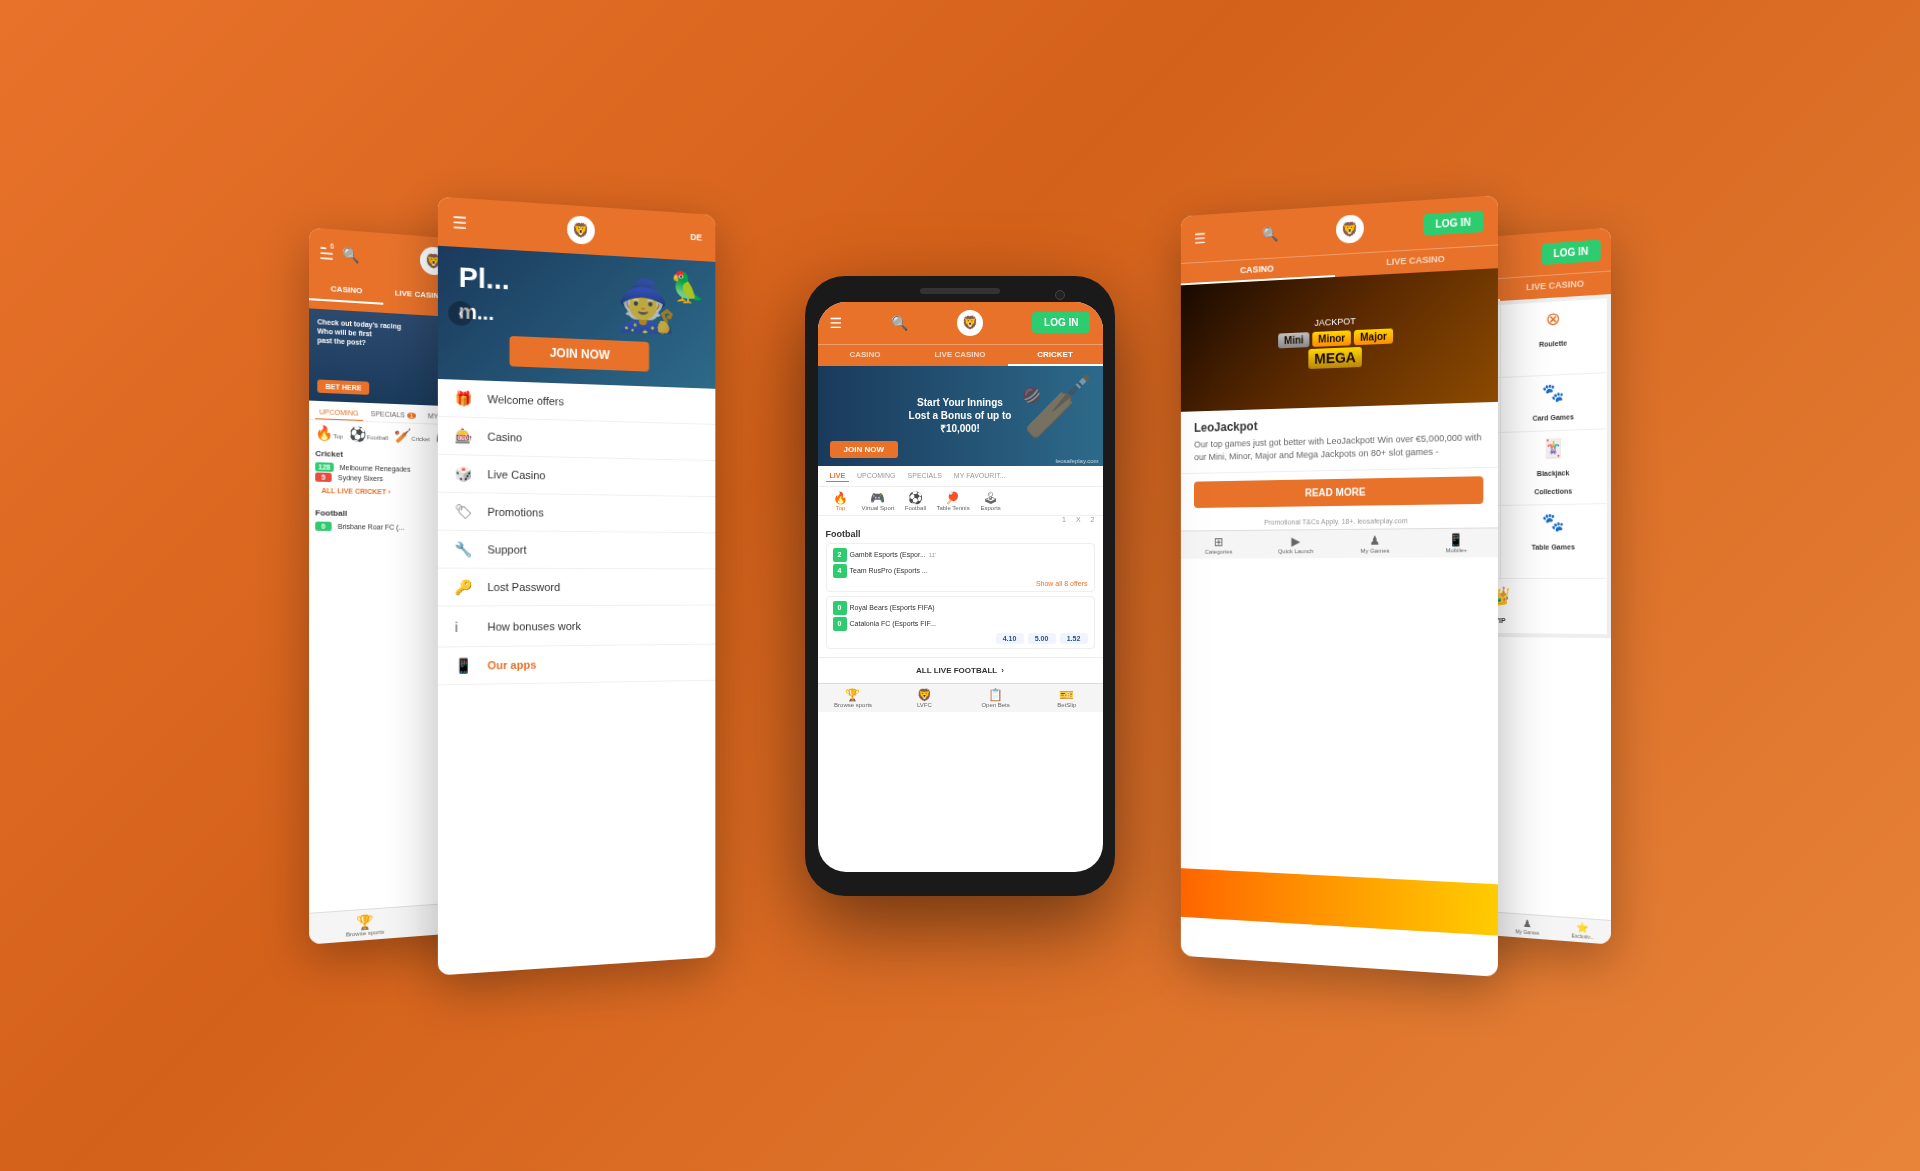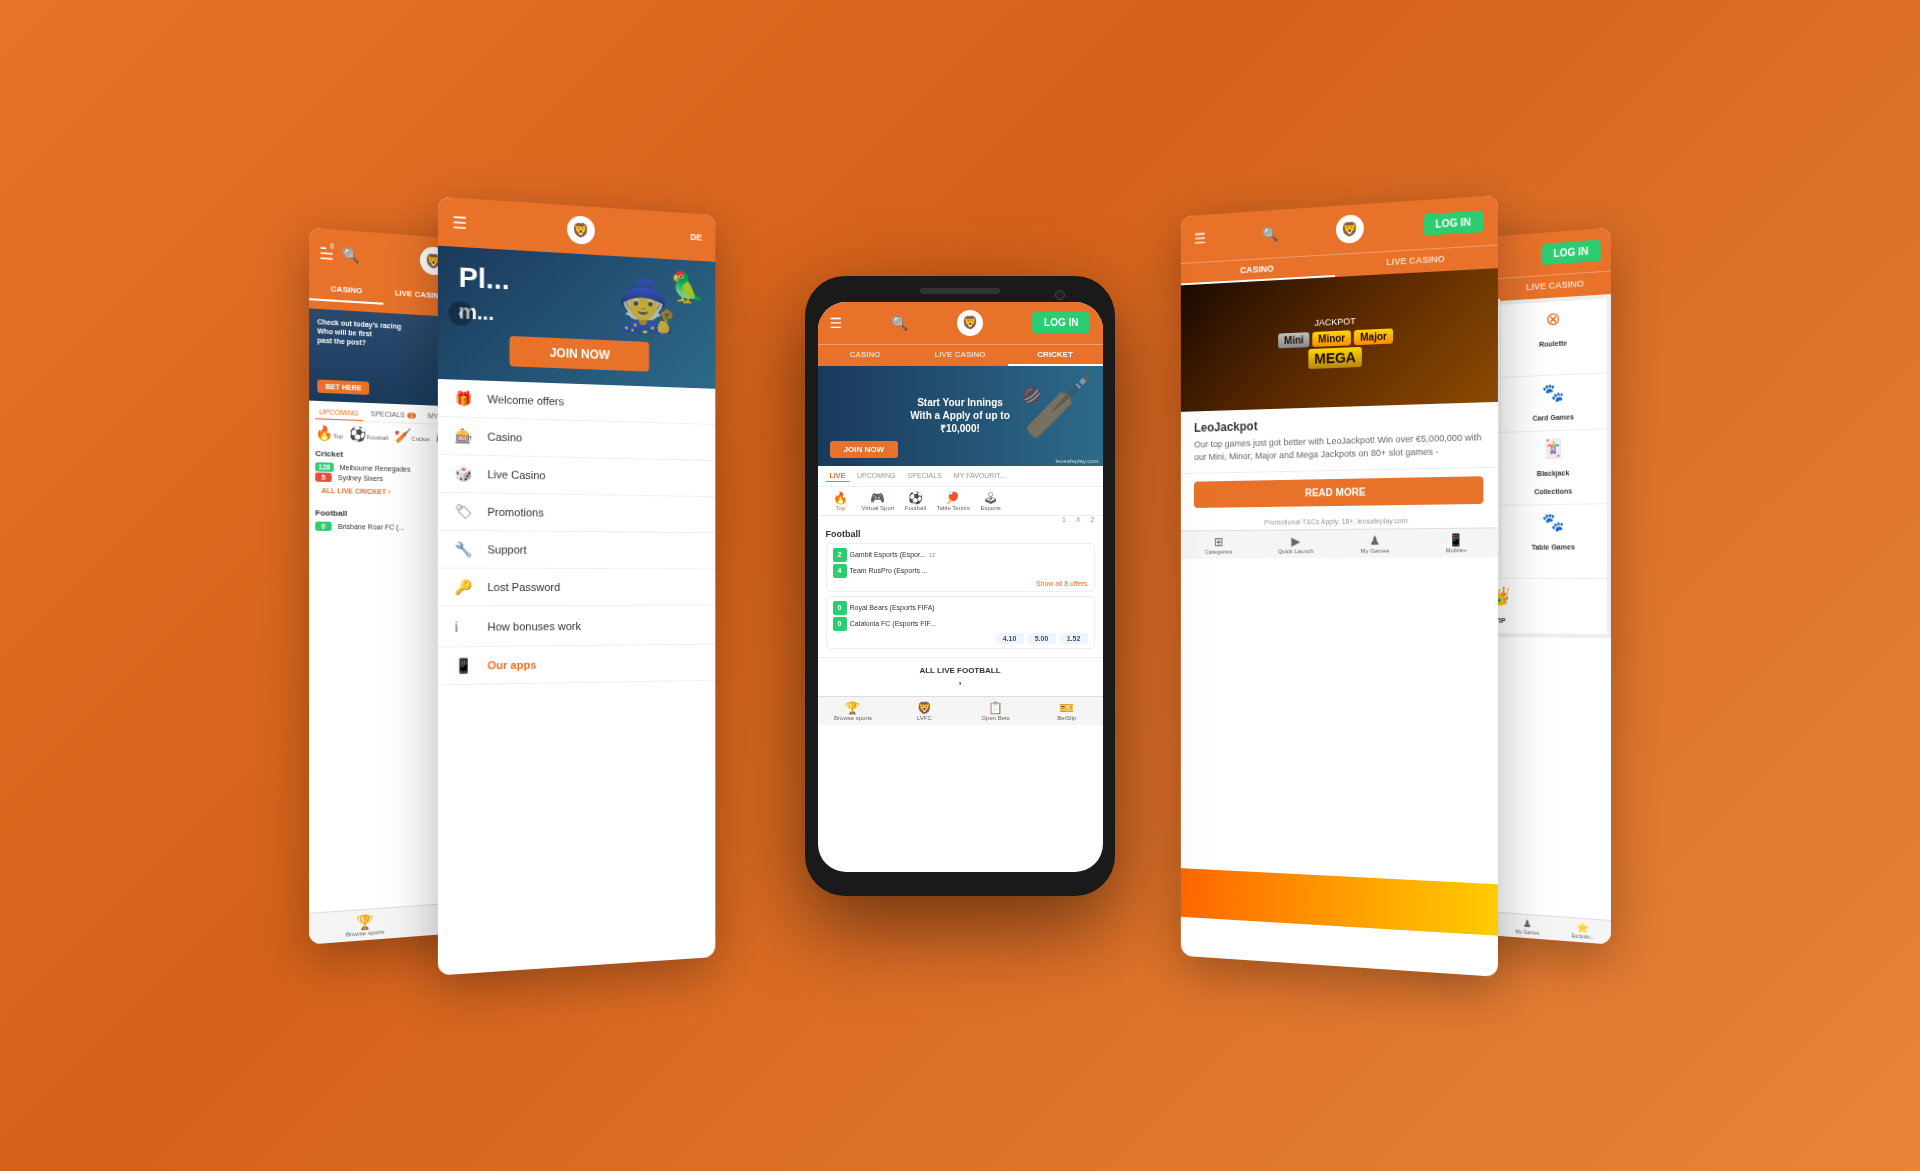--- a/index.html
+++ b/index.html
@@ -504,21 +504,20 @@
       text-align: center;
       padding: 8px;
       font-size: 8px;
       font-weight: bold;
       color: #333;
       border-top: 1px solid #eee;
       display: flex;
       align-items: center;
       justify-content: center;
       gap: 4px;
-      flex-direction: column;
     }
     .phone-footer {
       display: flex;
       background: #f5f5f5;
       border-top: 1px solid #ddd;
       padding: 4px 0;
     }
     .phone-footer-item {
       flex: 1;
       text-align: center;
@@ -832,21 +831,21 @@
       </div>
       <div class="phone-nav">
         <span class="phone-nav-tab">CASINO</span>
         <span class="phone-nav-tab">LIVE CASINO</span>
         <span class="phone-nav-tab active">CRICKET</span>
       </div>
 
       <div class="cricket-banner">
         <div class="cricket-text">
           <span>Start Your Innings</span>
-          <span>With a Apply of up to</span>
+          <span>Lost a Bonus of up to</span>
           <span>₹10,000!</span>
         </div>
         <div class="join-now-btn">JOIN NOW</div>
         <span class="leosafeplay">leosafeplay.com</span>
 
         <div style="position:absolute;right:8px;top:5px;font-size:60px;opacity:0.4;">🏏</div>
       </div>
 
       <div class="live-tabs">
         <span class="live-tab active">LIVE</span>

